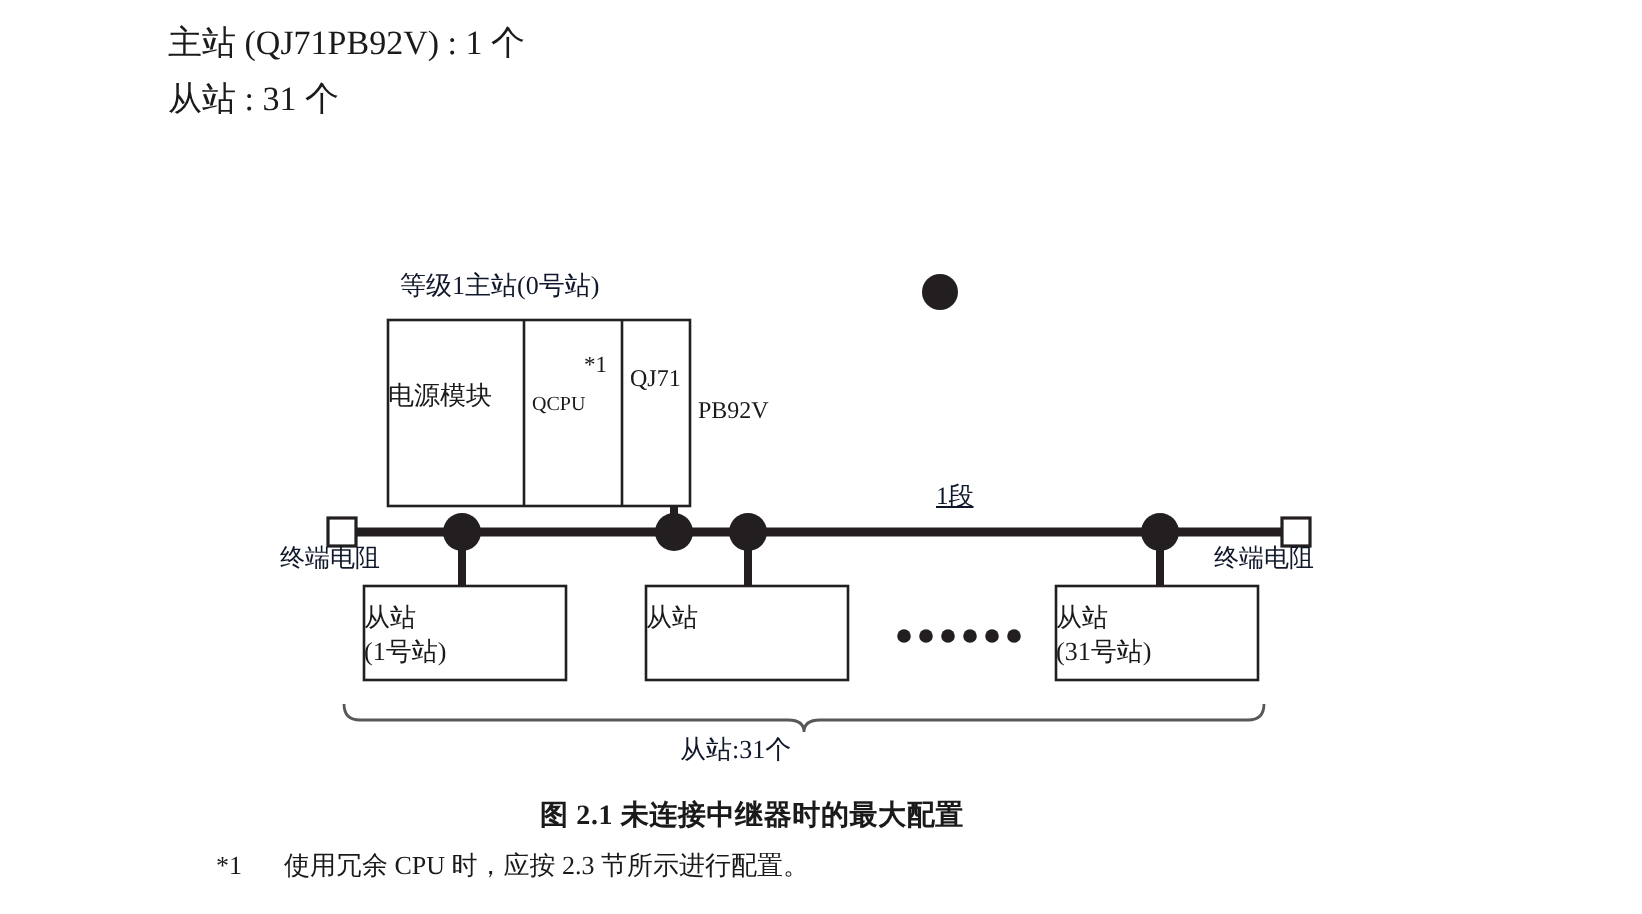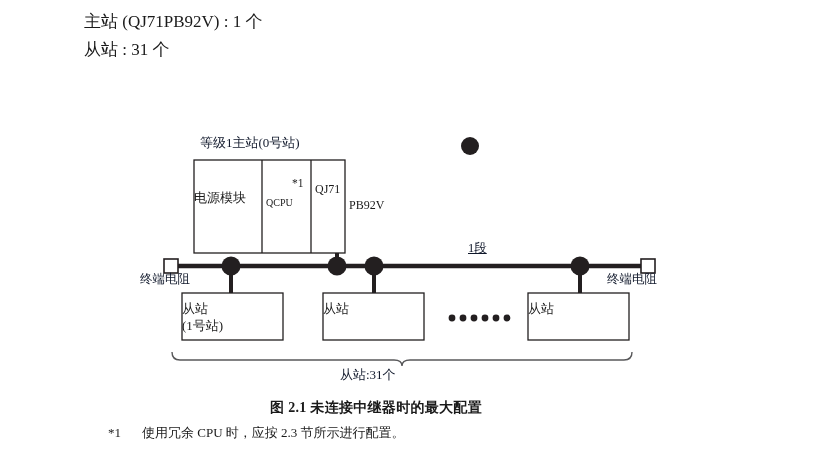--- a/index.html
+++ b/index.html
@@ -231,20 +231,21 @@
   <div class="box-label" id="cell-pb92v-line2">PB92V</div>
 
   <div class="diag-label" id="seg-label">1段</div>
   <div class="diag-label" id="term-left-label">终端电阻</div>
   <div class="diag-label" id="term-right-label">终端电阻</div>
 
   <div class="box-label" id="slave1-l1">从站</div>
   <div class="box-label" id="slave1-l2">(1号站)</div>
   <div class="box-label" id="slave2-l1">从站</div>
   <div class="box-label" id="slave3-l1">从站</div>
+  <div class="box-label" id="slave3-l2">(31号站)</div>
 
   <div class="diag-label" id="brace-label">从站:31个</div>
 
 </div>
 
 <div id="figure-caption">图 2.1  未连接中继器时的最大配置</div>
 <div id="footnote">
   <span class="fn-mark">*1</span><span>使用冗余 CPU 时，应按 2.3 节所示进行配置。</span>
 </div>
 

